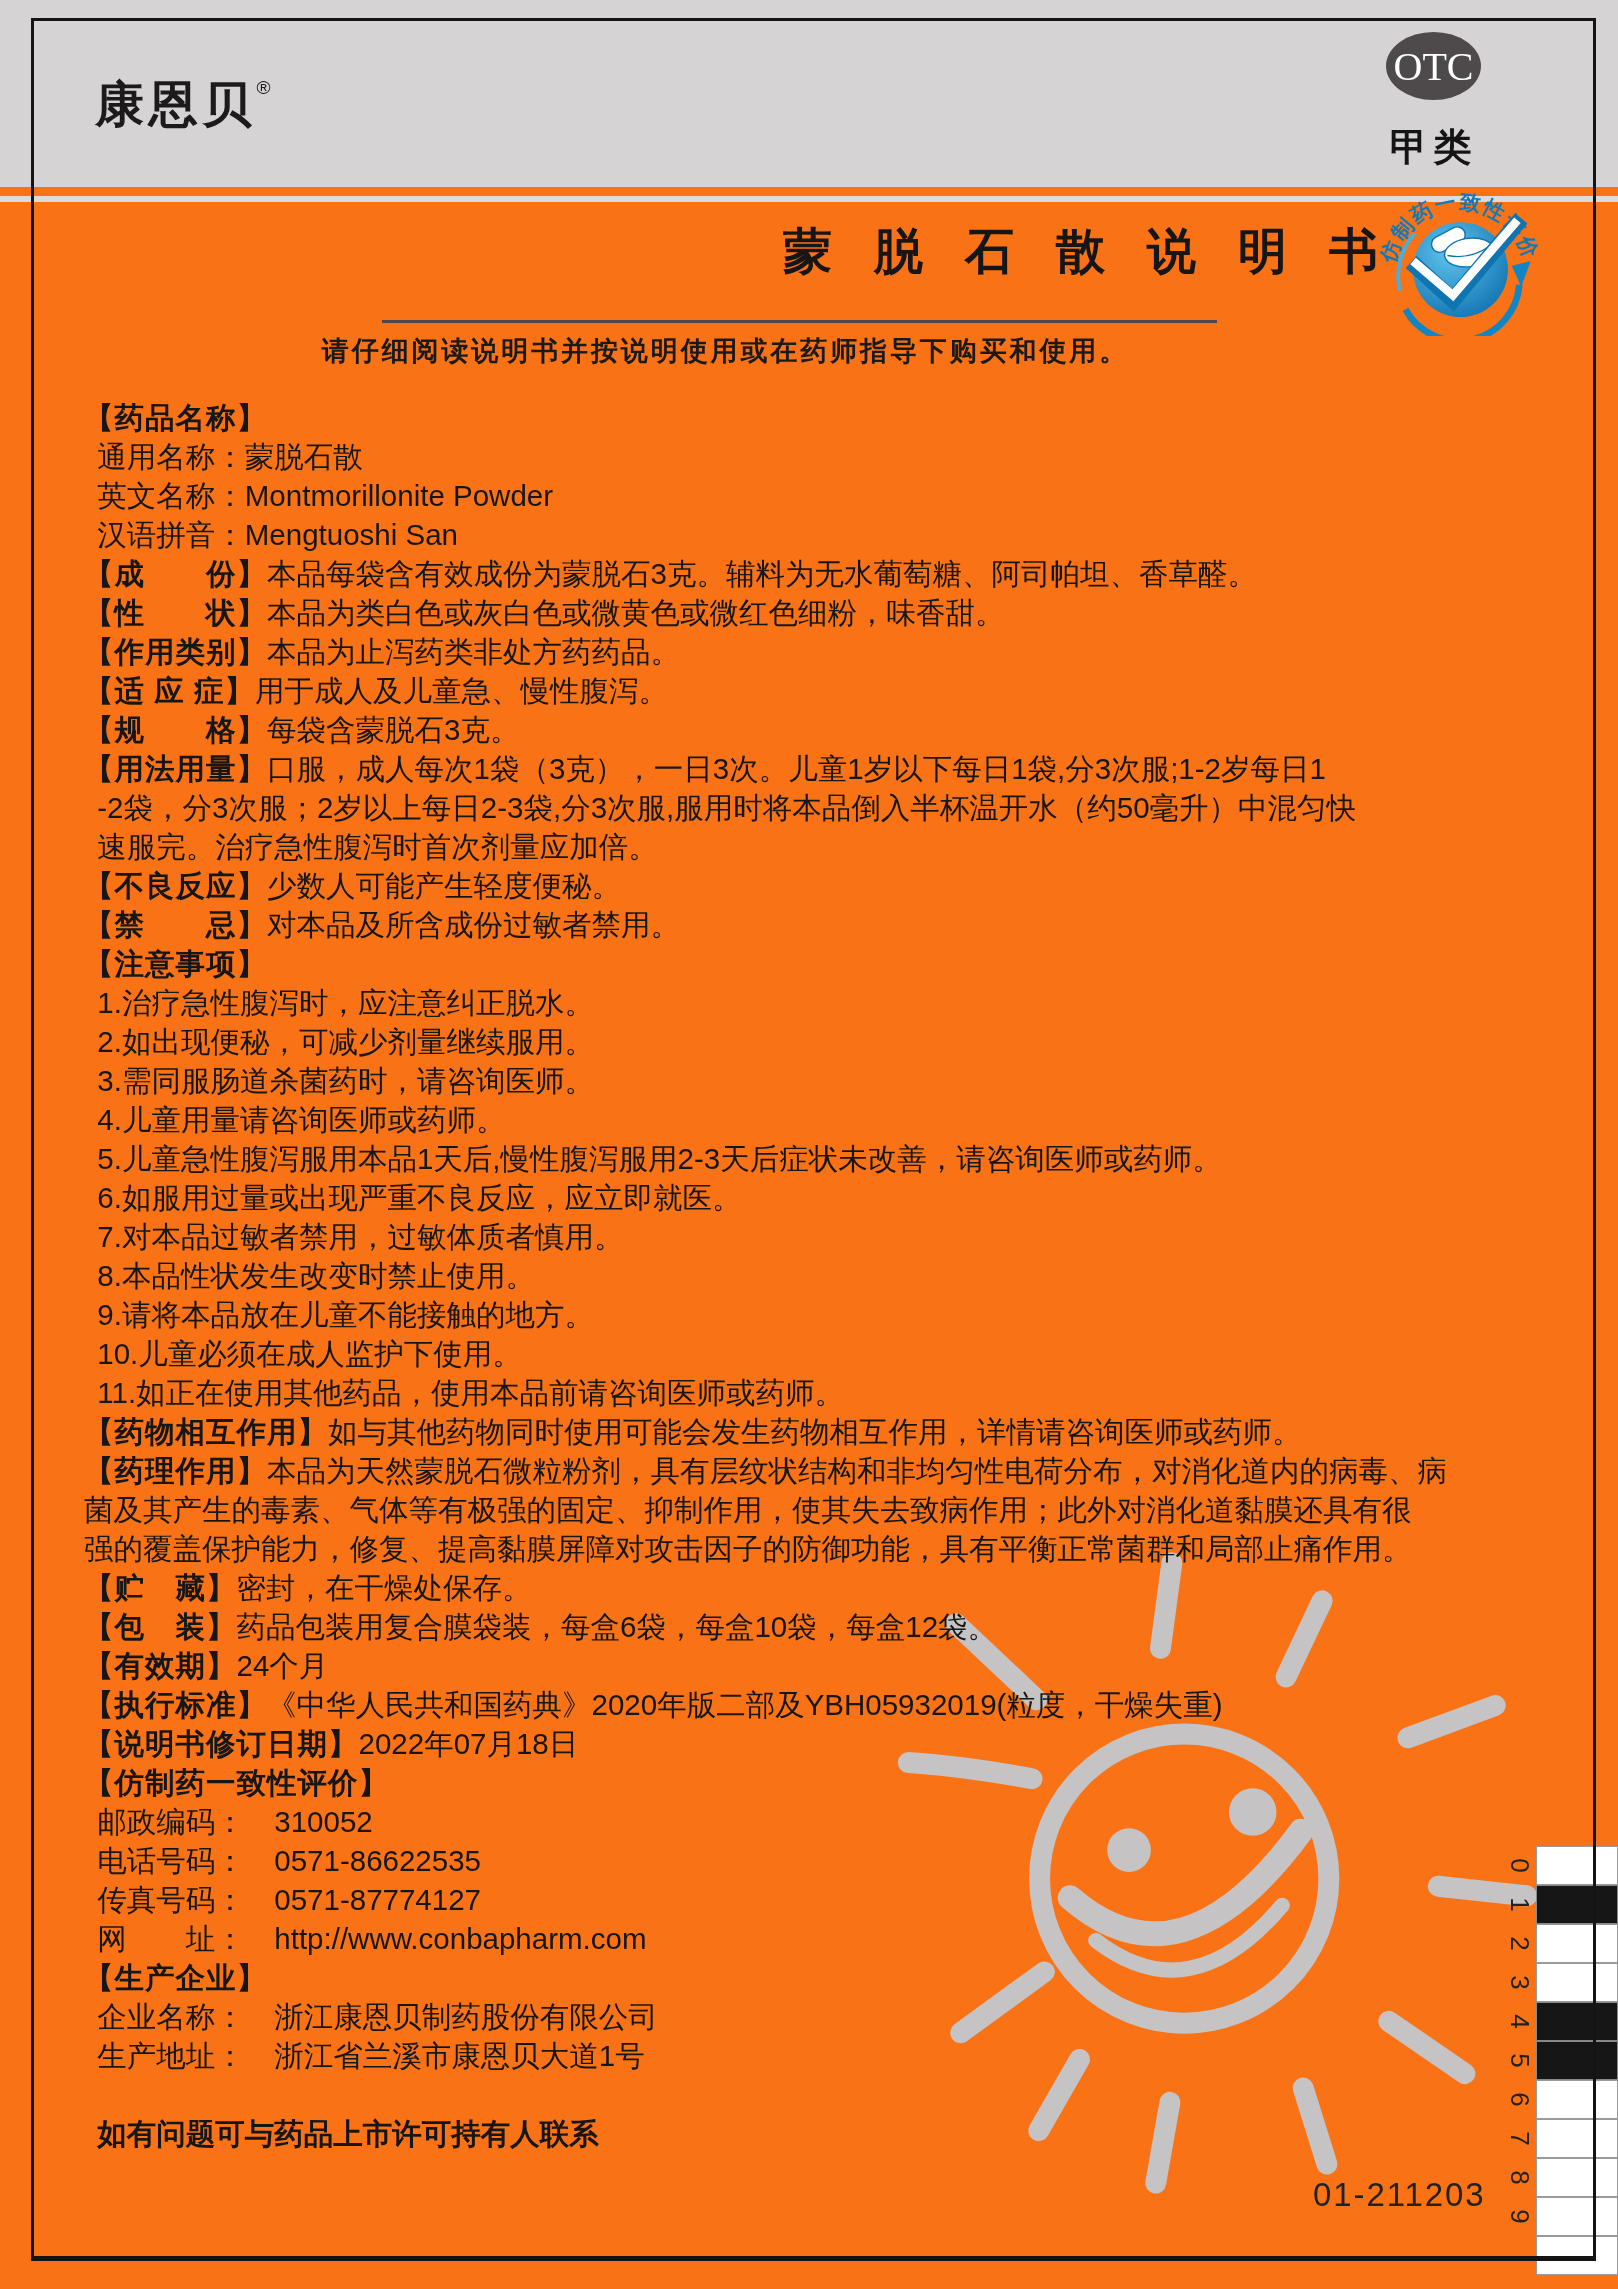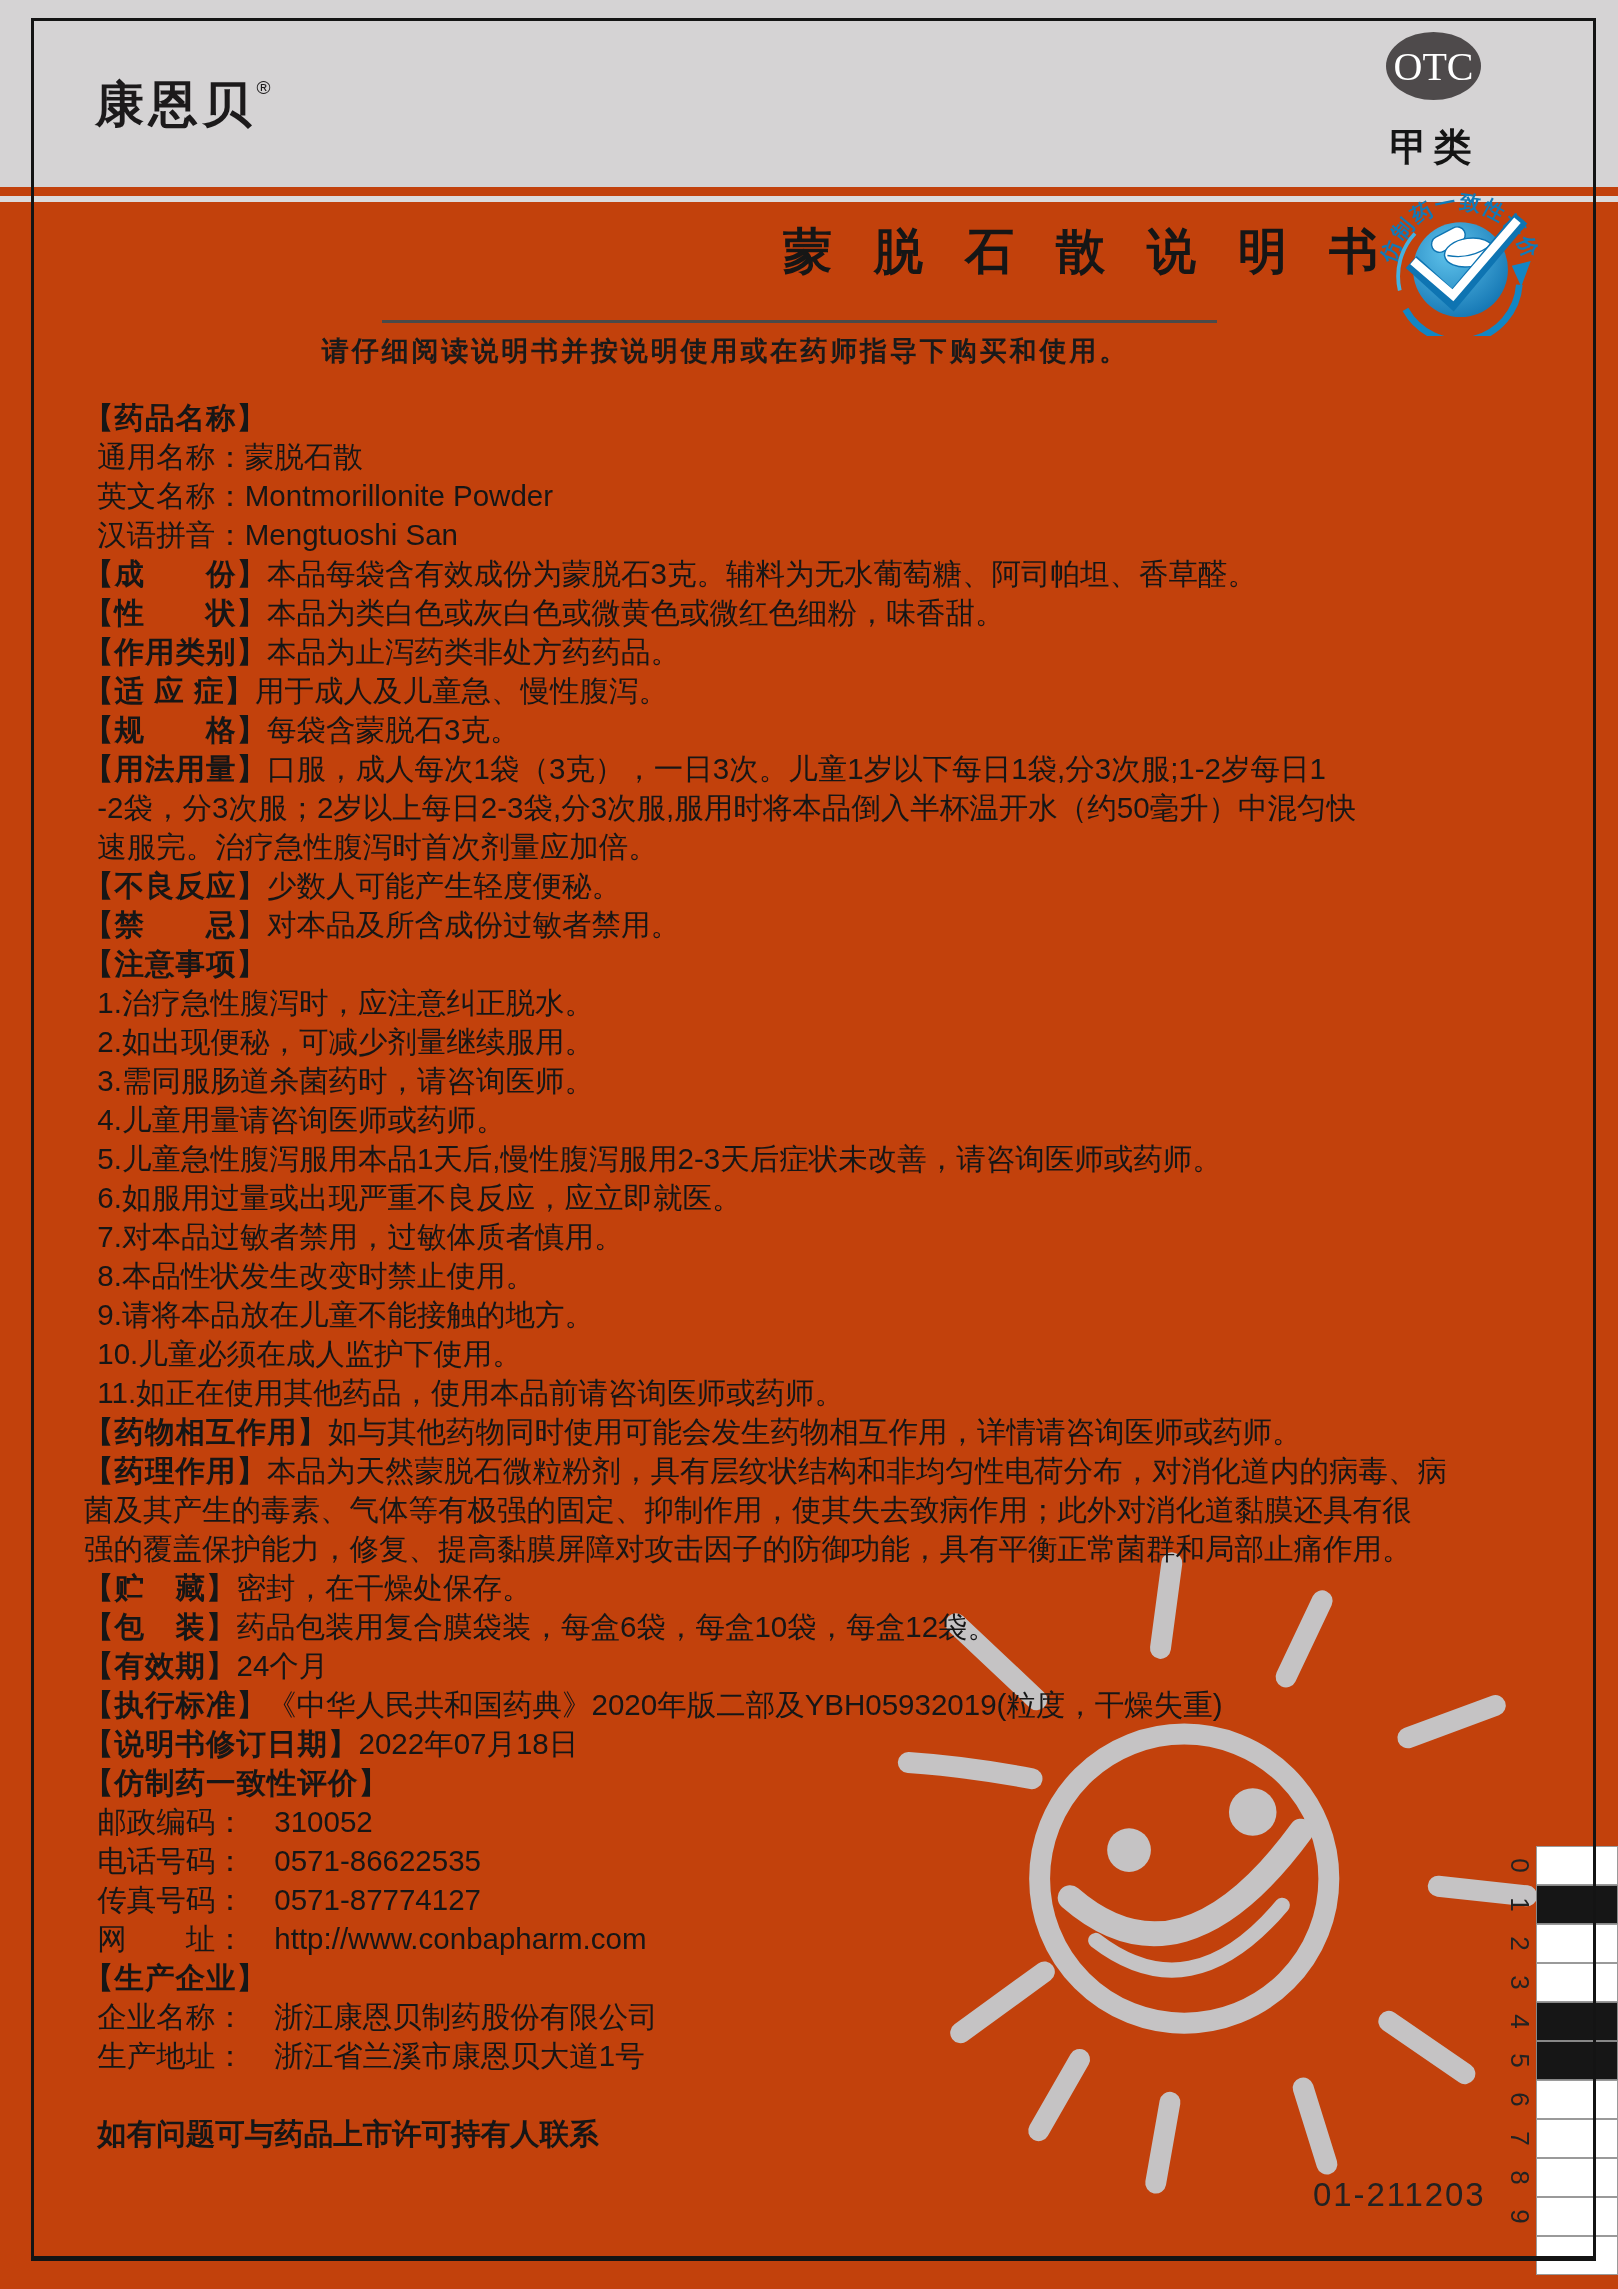--- a/index.html
+++ b/index.html
@@ -1,17 +1,17 @@
 <!DOCTYPE html>
 <html style="font-size:15px"><head>
 <meta charset="utf-8">
 <style>
   html,body{margin:0;padding:0;background:#fff;}
   .page{
-    position:relative;width:1619px;height:2289px;background:#c2410c;overflow:hidden;
+    position:relative;width:1619px;height:2289px;background:#f97316;overflow:hidden;
     font-family:"Liberation Sans","DejaVu Sans",sans-serif;color:#111;
   }
   .gray-band{position:absolute;left:0;top:0;width:1619px;height:187px;background:#d5d3d4;}
   .thin-line{position:absolute;left:0;top:196px;width:1619px;height:5.7px;background:#dcdadb;}
   .border-box{
     position:absolute;left:31px;top:18px;width:1565px;height:2243px;box-sizing:border-box;
     border:3.8px solid #141414;border-bottom-width:5.7px;z-index:5;pointer-events:none;
   }
   .brand{position:absolute;left:95px;top:72px;z-index:2;font-weight:bold;font-size:49px;
     letter-spacing:4.8px;color:#1c1a1b;}

